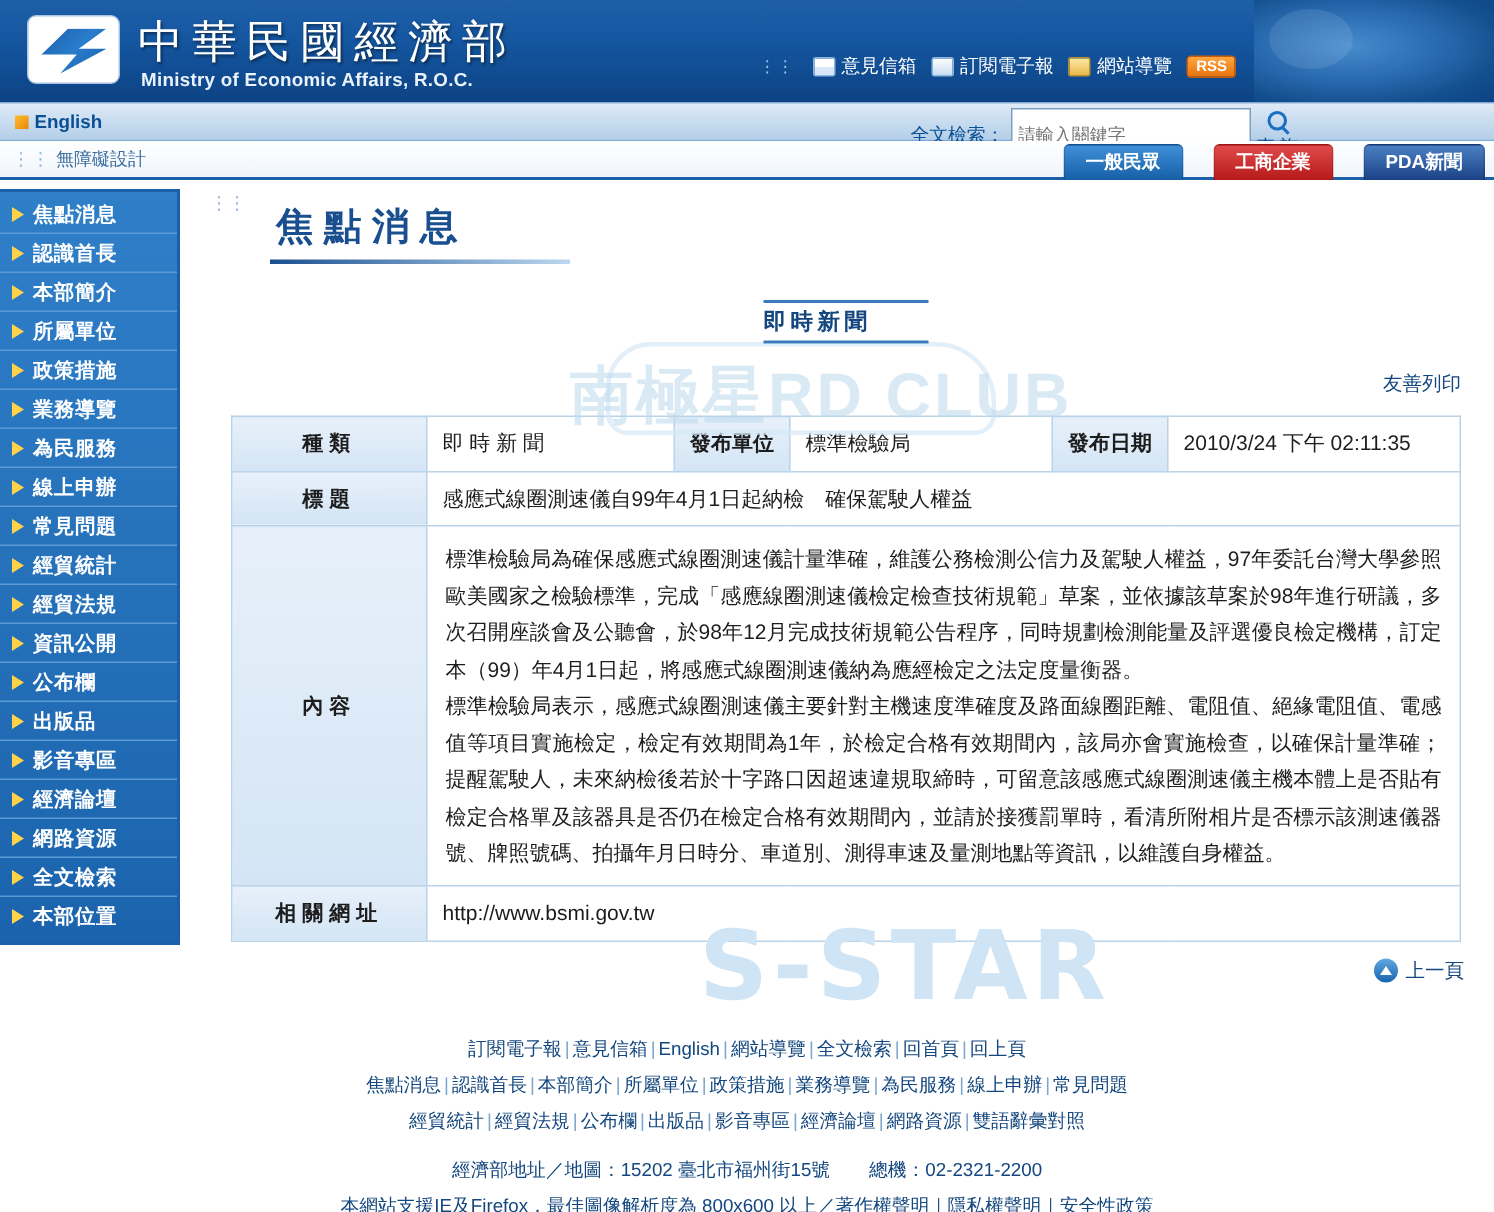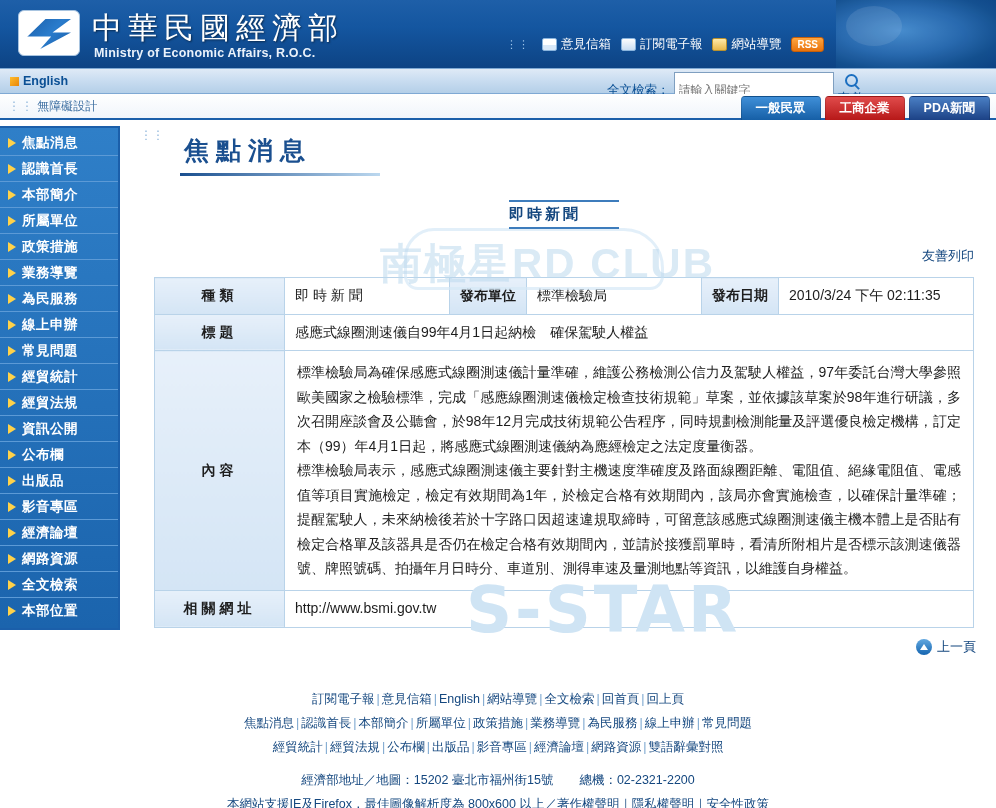--- a/index.html
+++ b/index.html
@@ -156,21 +156,21 @@
     background: linear-gradient(to bottom, #ffffff 0%, #f0f5fb 100%);
     border-bottom: 2px solid #1b5faa;
     display: flex; align-items: center;
   }
   .accessibility {
     margin-left: 8px; color: #3b6da0; font-size: 12px;
   }
   .accessibility .dots { color: #8fb6dc; letter-spacing:1px; }
   .tabs {
     position: absolute; right: 6px; top: 2px;
-    display: flex; gap: 4px;
+    display: flex; gap: 20px;
   }
   .tab {
     font-size: 12.5px; font-weight: bold; color: #ffffff;
     padding: 3px 14px 4px 14px;
     border-radius: 4px 4px 0 0;
     cursor: pointer;
     border: 1px solid rgba(0,0,0,.15);
     border-bottom: none;
   }
   .tab.blue   { background: linear-gradient(to bottom, #3f8fd8, #145da4); }
@@ -328,21 +328,21 @@
   .up-circle:after {
     content: ""; position: absolute; left: 4px; top: 5px;
     width: 0; height: 0;
     border-bottom: 6px solid #ffffff;
     border-left: 4px solid transparent;
     border-right: 4px solid transparent;
   }
 
   .sstar {
     position: absolute;
-    left: 330px; top: 453px;
+    left: 330px; top: 488px;
     font-size: 64px; font-weight: bold;
     color: #cfe4f4;
     letter-spacing: 3px;
     font-family: "DejaVu Sans", "Liberation Sans", sans-serif;
   }
 
   
   .footer {
     position: relative;
     text-align: center;

